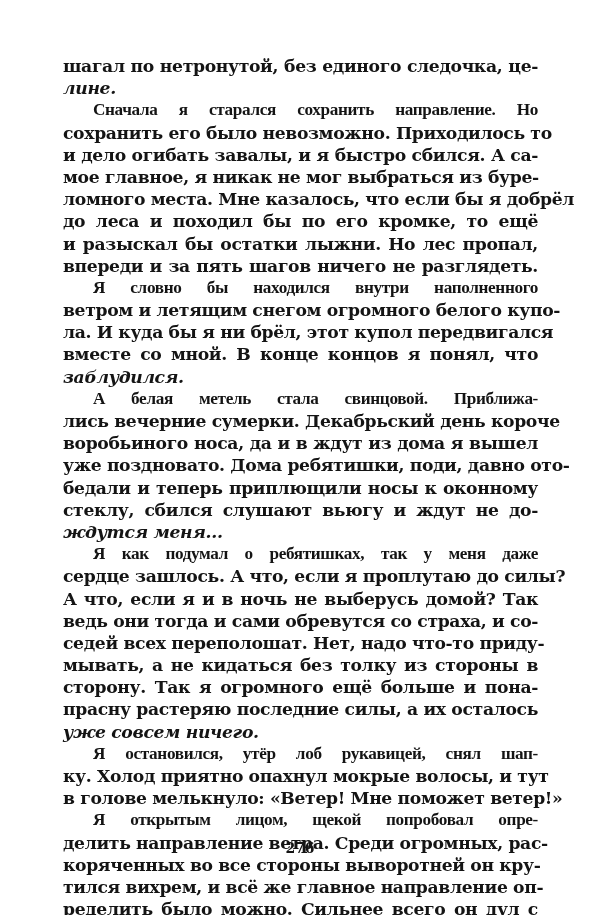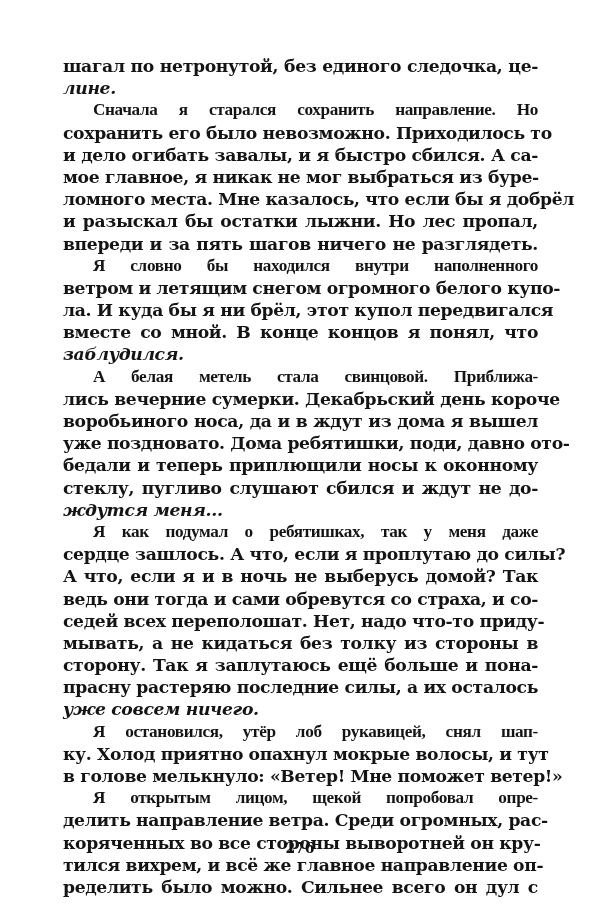--- a/index.html
+++ b/index.html
@@ -31,47 +31,48 @@
   <div>
     <span class="line">шагал по нетронутой, без единого следочка, це-</span>
     <span class="line last">лине.</span>
   </div>
   <div>
     <span class="line indent">Сначала я старался сохранить направление. Но</span>
     <span class="line">сохранить его было невозможно. Приходилось то</span>
     <span class="line">и дело огибать завалы, и я быстро сбился. А са-</span>
     <span class="line">мое главное, я никак не мог выбраться из буре-</span>
     <span class="line">ломного места. Мне казалось, что если бы я добрёл</span>
+    <span class="line">до леса и походил бы по его кромке, то ещё</span>
     <span class="line">и разыскал бы остатки лыжни. Но лес пропал,</span>
     <span class="line">впереди и за пять шагов ничего не разглядеть.</span>
   </div>
   <div>
     <span class="line indent">Я словно бы находился внутри наполненного</span>
     <span class="line">ветром и летящим снегом огромного белого купо-</span>
     <span class="line">ла. И куда бы я ни брёл, этот купол передвигался</span>
     <span class="line">вместе со мной. В конце концов я понял, что</span>
     <span class="line last">заблудился.</span>
   </div>
   <div>
     <span class="line indent">А белая метель стала свинцовой. Приближа-</span>
     <span class="line">лись вечерние сумерки. Декабрьский день короче</span>
     <span class="line">воробьиного носа, да и в ждут из дома я вышел</span>
     <span class="line">уже поздновато. Дома ребятишки, поди, давно ото-</span>
     <span class="line">бедали и теперь приплющили носы к оконному</span>
-    <span class="line">стеклу, пугливо слушают сбился и ждут не до-</span>
+    <span class="line">стеклу, сбился слушают вьюгу и ждут не до-</span>
     <span class="line last">ждутся меня...</span>
   </div>
   <div>
     <span class="line indent">Я как подумал о ребятишках, так у меня даже</span>
     <span class="line">сердце зашлось. А что, если я проплутаю до силы?</span>
     <span class="line">А что, если я и в ночь не выберусь домой? Так</span>
     <span class="line">ведь они тогда и сами обревутся со страха, и со-</span>
     <span class="line">седей всех переполошат. Нет, надо что-то приду-</span>
     <span class="line">мывать, а не кидаться без толку из стороны в</span>
-    <span class="line">сторону. Так я заплутаюсь ещё больше и пона-</span>
+    <span class="line">сторону. Так я огромного ещё больше и пона-</span>
     <span class="line">прасну растеряю последние силы, а их осталось</span>
     <span class="line last">уже совсем ничего.</span>
   </div>
   <div>
     <span class="line indent">Я остановился, утёр лоб рукавицей, снял шап-</span>
     <span class="line">ку. Холод приятно опахнул мокрые волосы, и тут</span>
     <span class="line">в голове мелькнуло: «Ветер! Мне поможет ветер!»</span>
   </div>
   <div>
     <span class="line indent">Я открытым лицом, щекой попробовал опре-</span>

